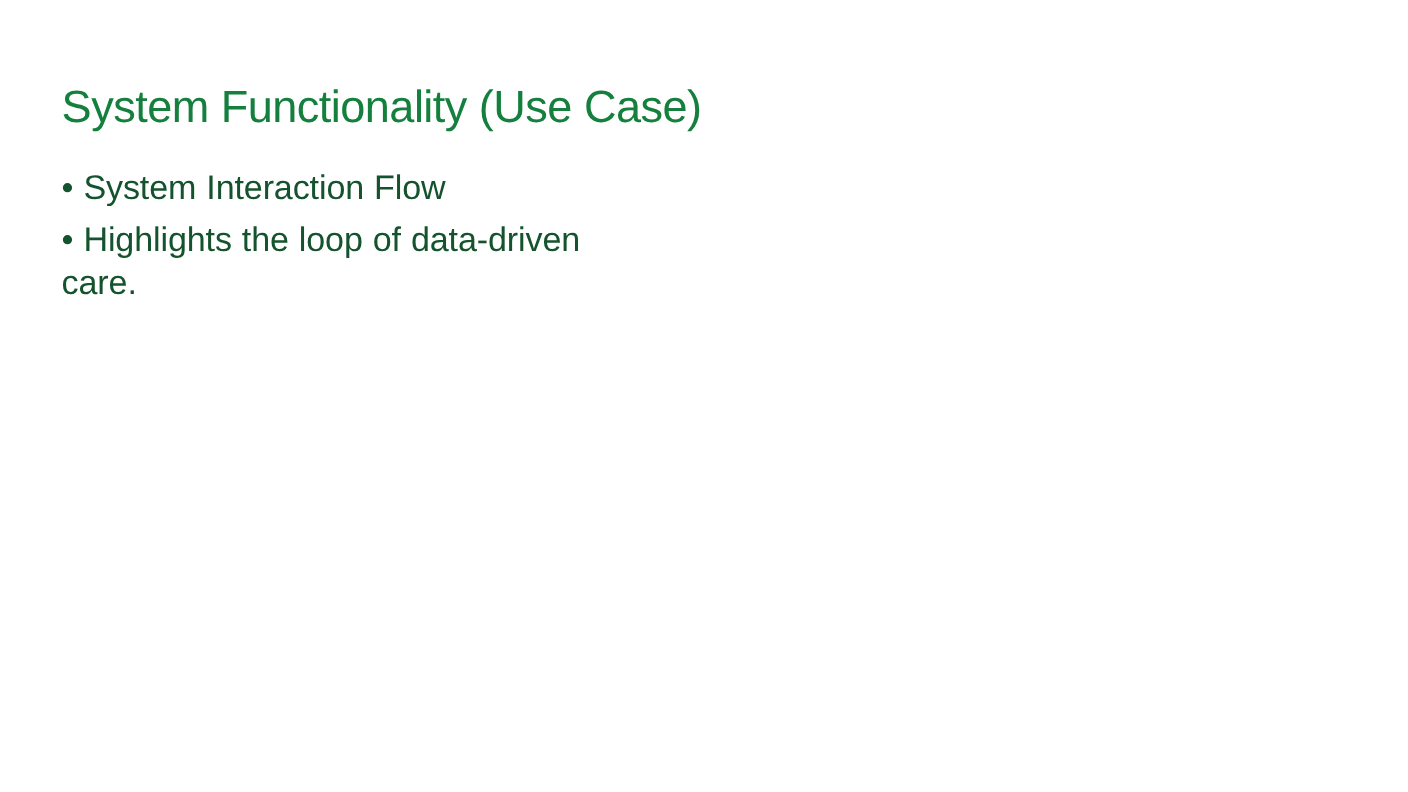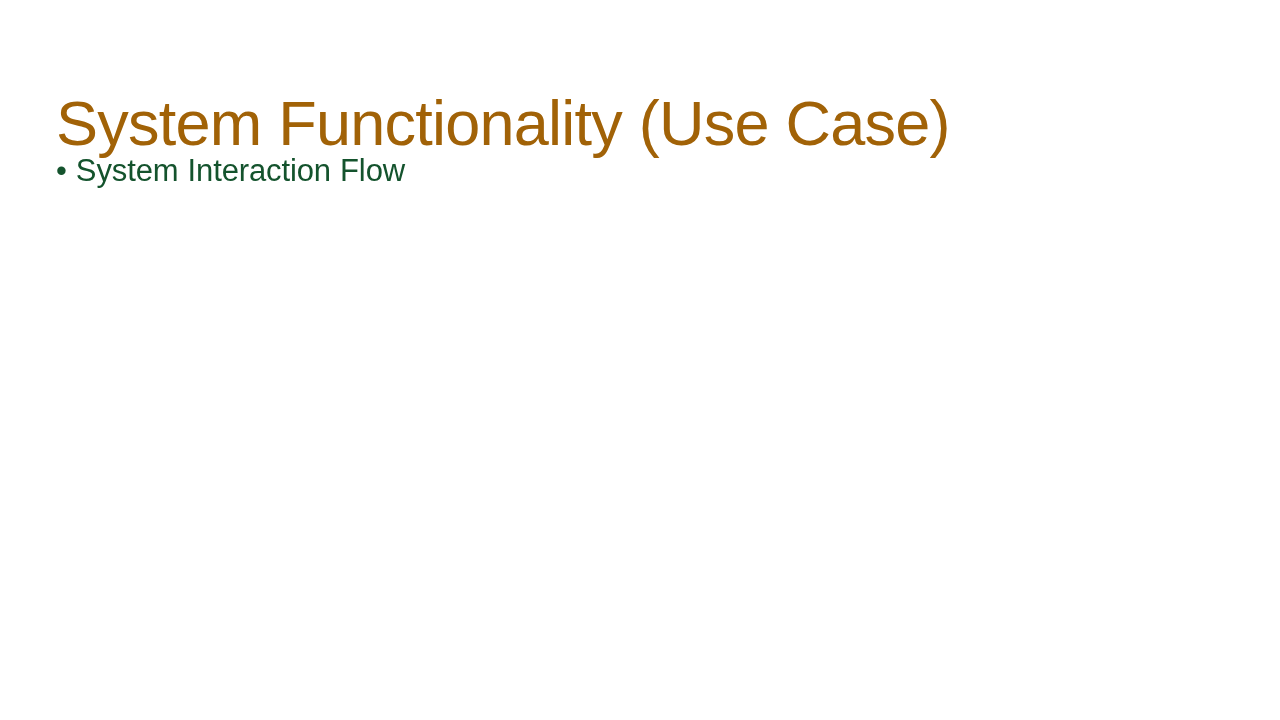--- a/index.html
+++ b/index.html
@@ -20,25 +20,25 @@
     height: 720px;
     background: #ffffff;
     box-sizing: border-box;
   }
 
   .slide-title {
     position: absolute;
     left: 56px;
     top: 50px;
     width: 1100px;
-    font-size: 63px;
+    font-size: 41px;
     line-height: 1.0;
     font-weight: 400;
     letter-spacing: -0.012em;
-    color: #a16207;
+    color: #15803d;
     white-space: nowrap;
   }
 
   .body-block {
     position: absolute;
     left: 56px;
     top: 152px;
     width: 500px;
   }
 
@@ -65,15 +65,16 @@
 
 <div class="slide">
 
   <h1 class="slide-title">System Functionality (Use Case)</h1>
 
   <div class="body-block">
 
     <p class="bullet-para"><span class="bullet-mark">•</span> <span>System Interaction Flow</span></p>
 
 
+    <p class="bullet-para"><span class="bullet-mark">•</span> <span>Highlights the loop of data-driven care.</span></p>
 
   </div>
 </div>
 
 </body></html>

